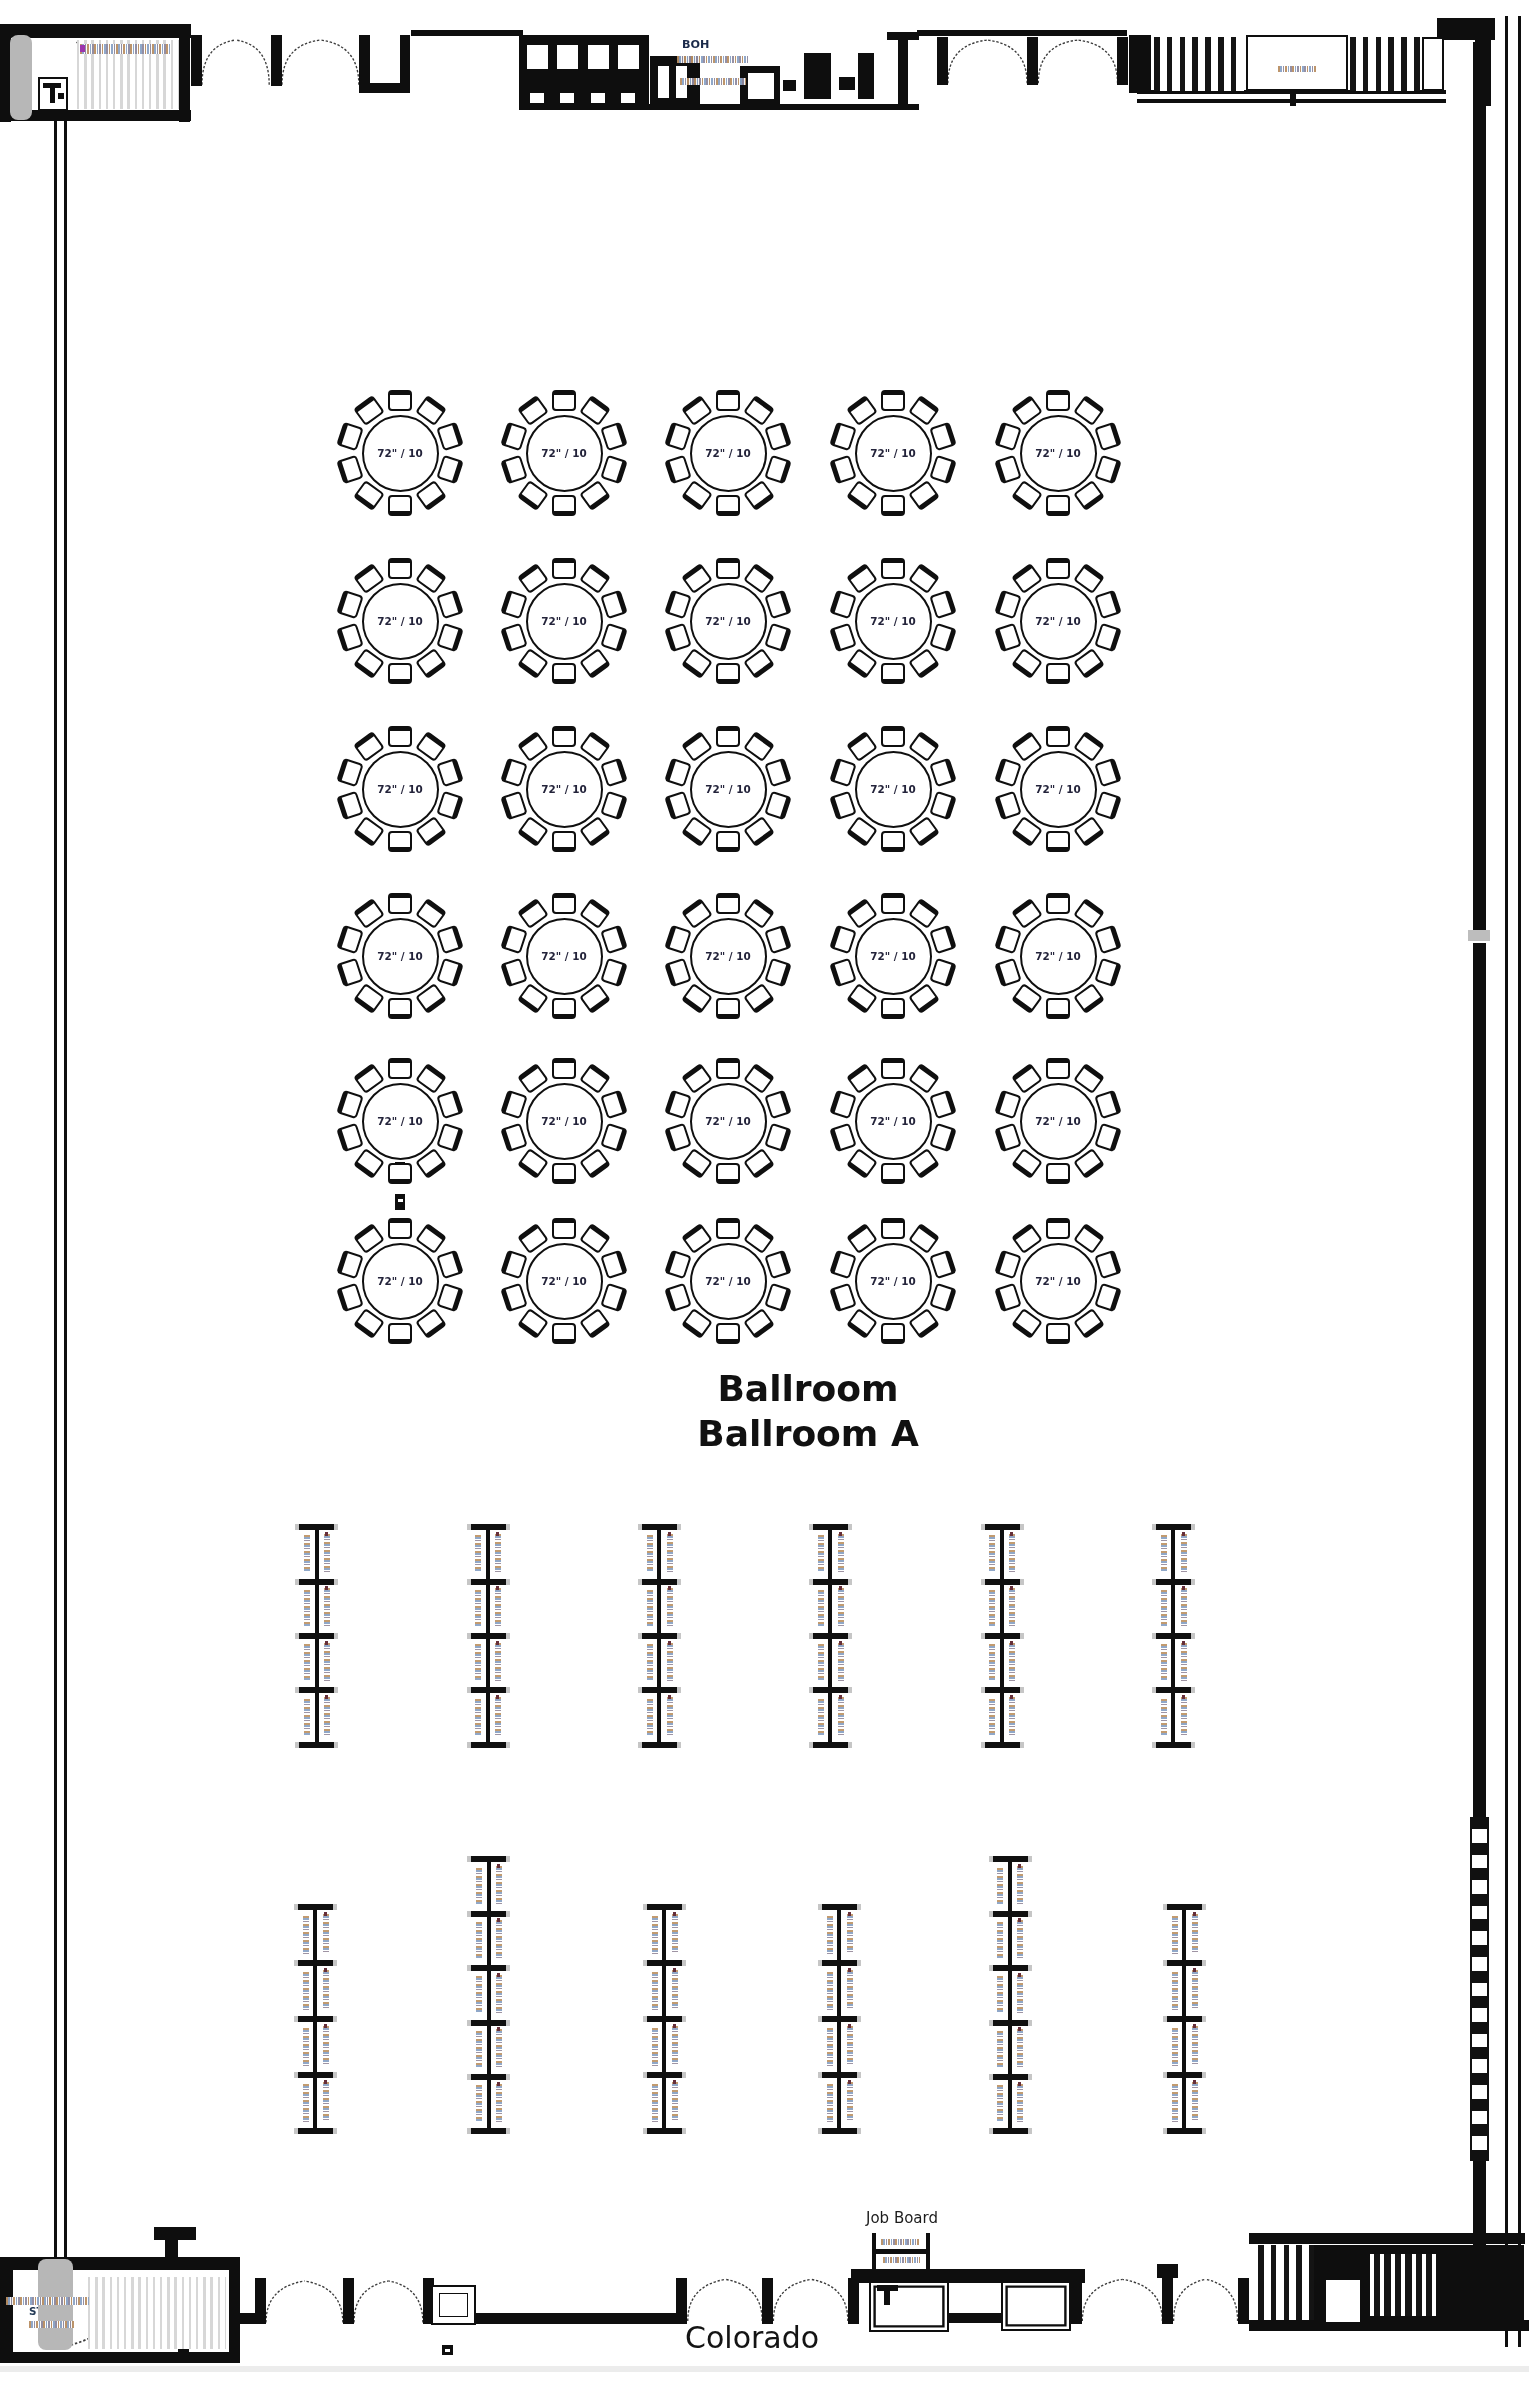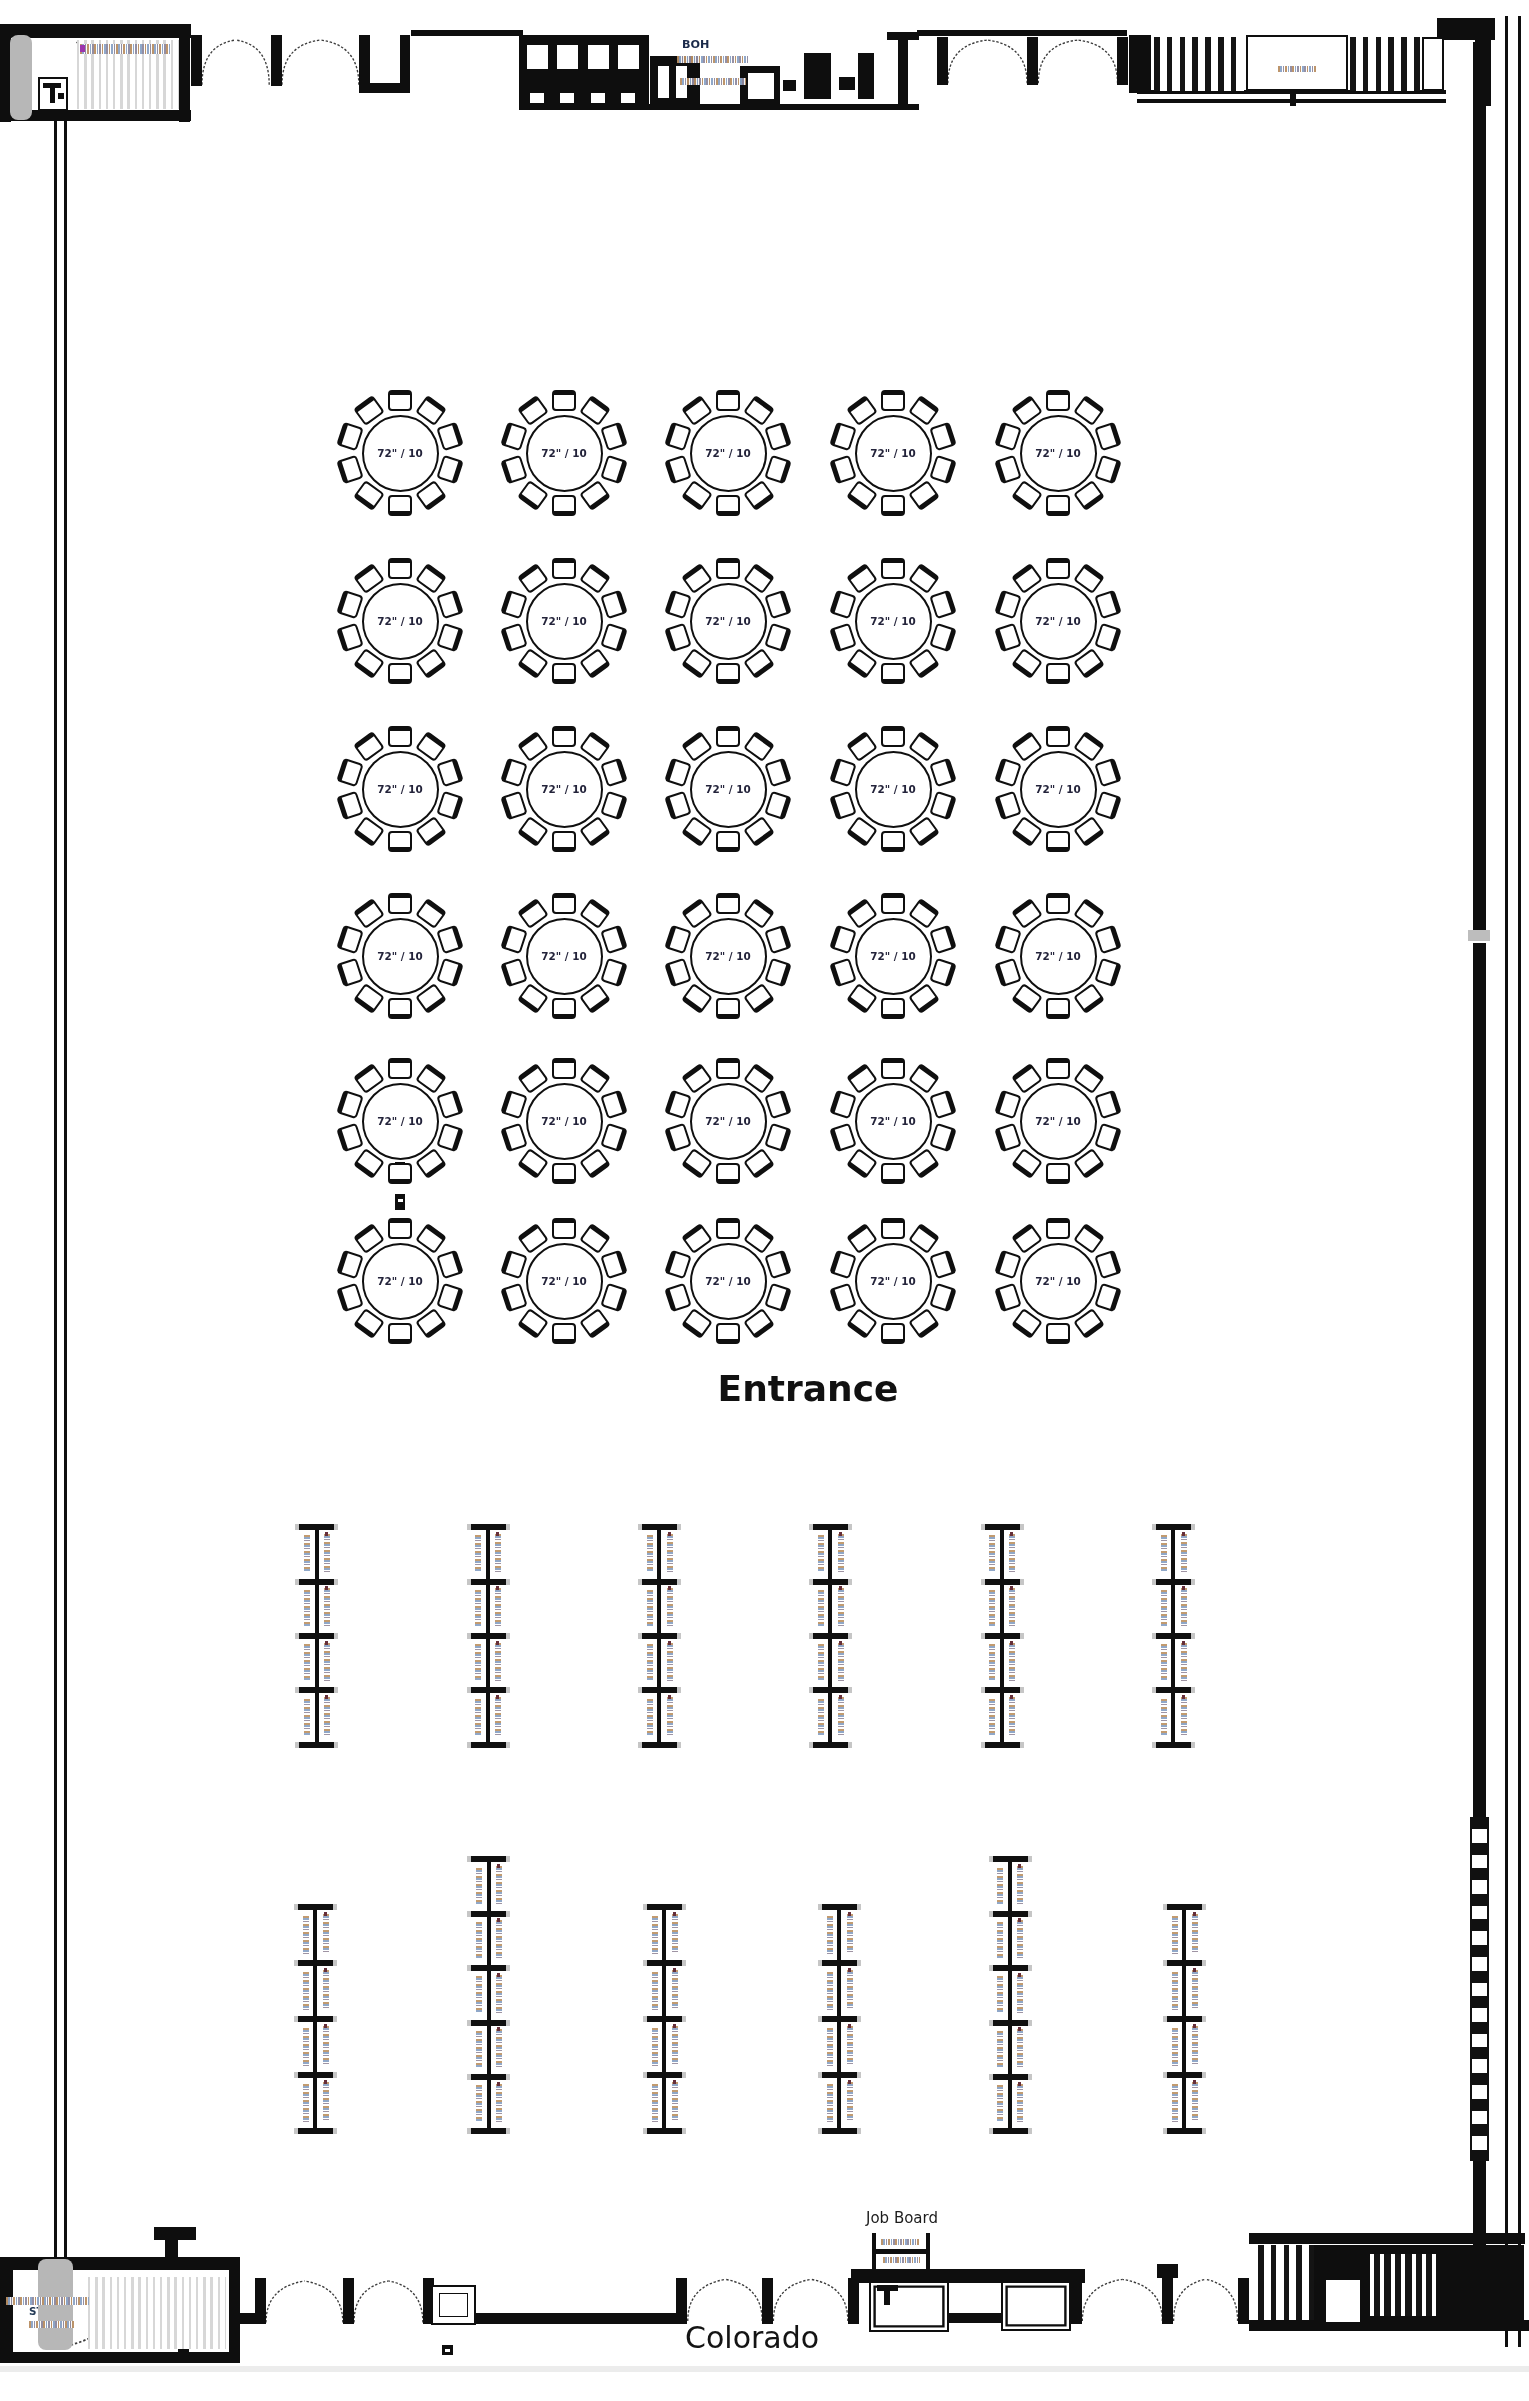--- a/index.html
+++ b/index.html
@@ -37,21 +37,22 @@
   svg.overlay path.arc{stroke-dasharray:3 2.2}
   svg.overlay path.diag{stroke:#222;stroke-width:3}
   svg.overlay path.curve{stroke-dasharray:3 2.5;stroke-width:2.2}
 </style>
 </head>
 <body>
 
 <div id="plan">
 
   <div class="txt" style="left:608px;top:1366px;width:400px;text-align:center;font-weight:bold;font-size:36px;line-height:45px;color:#111">
-    <div>Entrance</div>
+    <div>Ballroom</div>
+    <div>Ballroom A</div>
   </div>
 
   <div class="txt" style="left:682px;top:38px;font-size:11.2px;font-weight:bold;color:#1b2a4a">BOH</div>
   <div class="txt" style="left:1249px;top:46px;width:96px;text-align:center;font-size:8.8px;font-weight:bold;color:#31261f">BOH STOR</div>
   <div class="txt" style="left:29px;top:2305px;font-size:10.4px;font-weight:bold;color:#233a56">STOR</div>
   <div class="txt" style="left:866px;top:2209px;font-size:15px;color:#1c1c1c">Job Board</div>
   <div class="txt" style="left:685px;top:2320px;font-size:30px;color:#141414">Colorado</div>
   <div class="txt" style="left:397px;top:1175px;font-size:8.8px;font-weight:bold;color:#2e6cb8">b</div>
 
   <svg class="overlay" width="1530" height="2401" viewBox="0 0 1911 3000">

